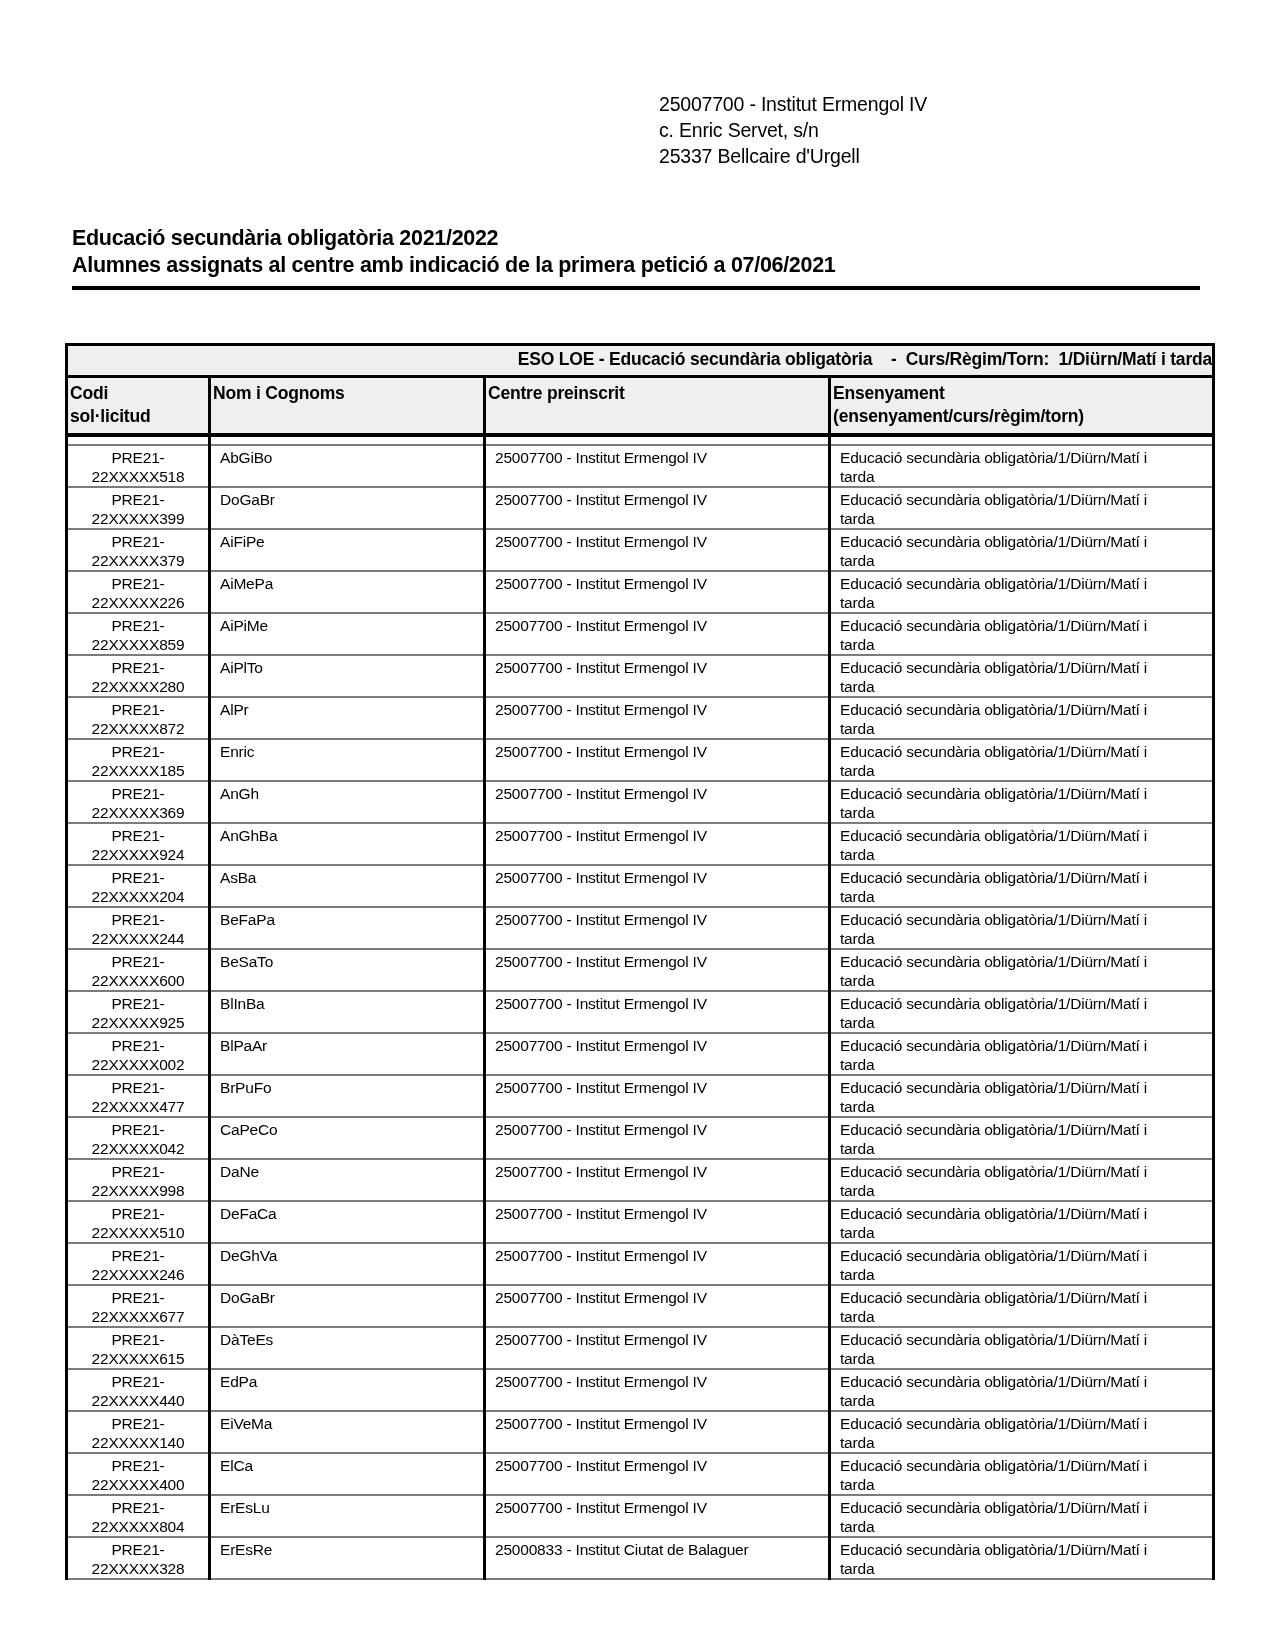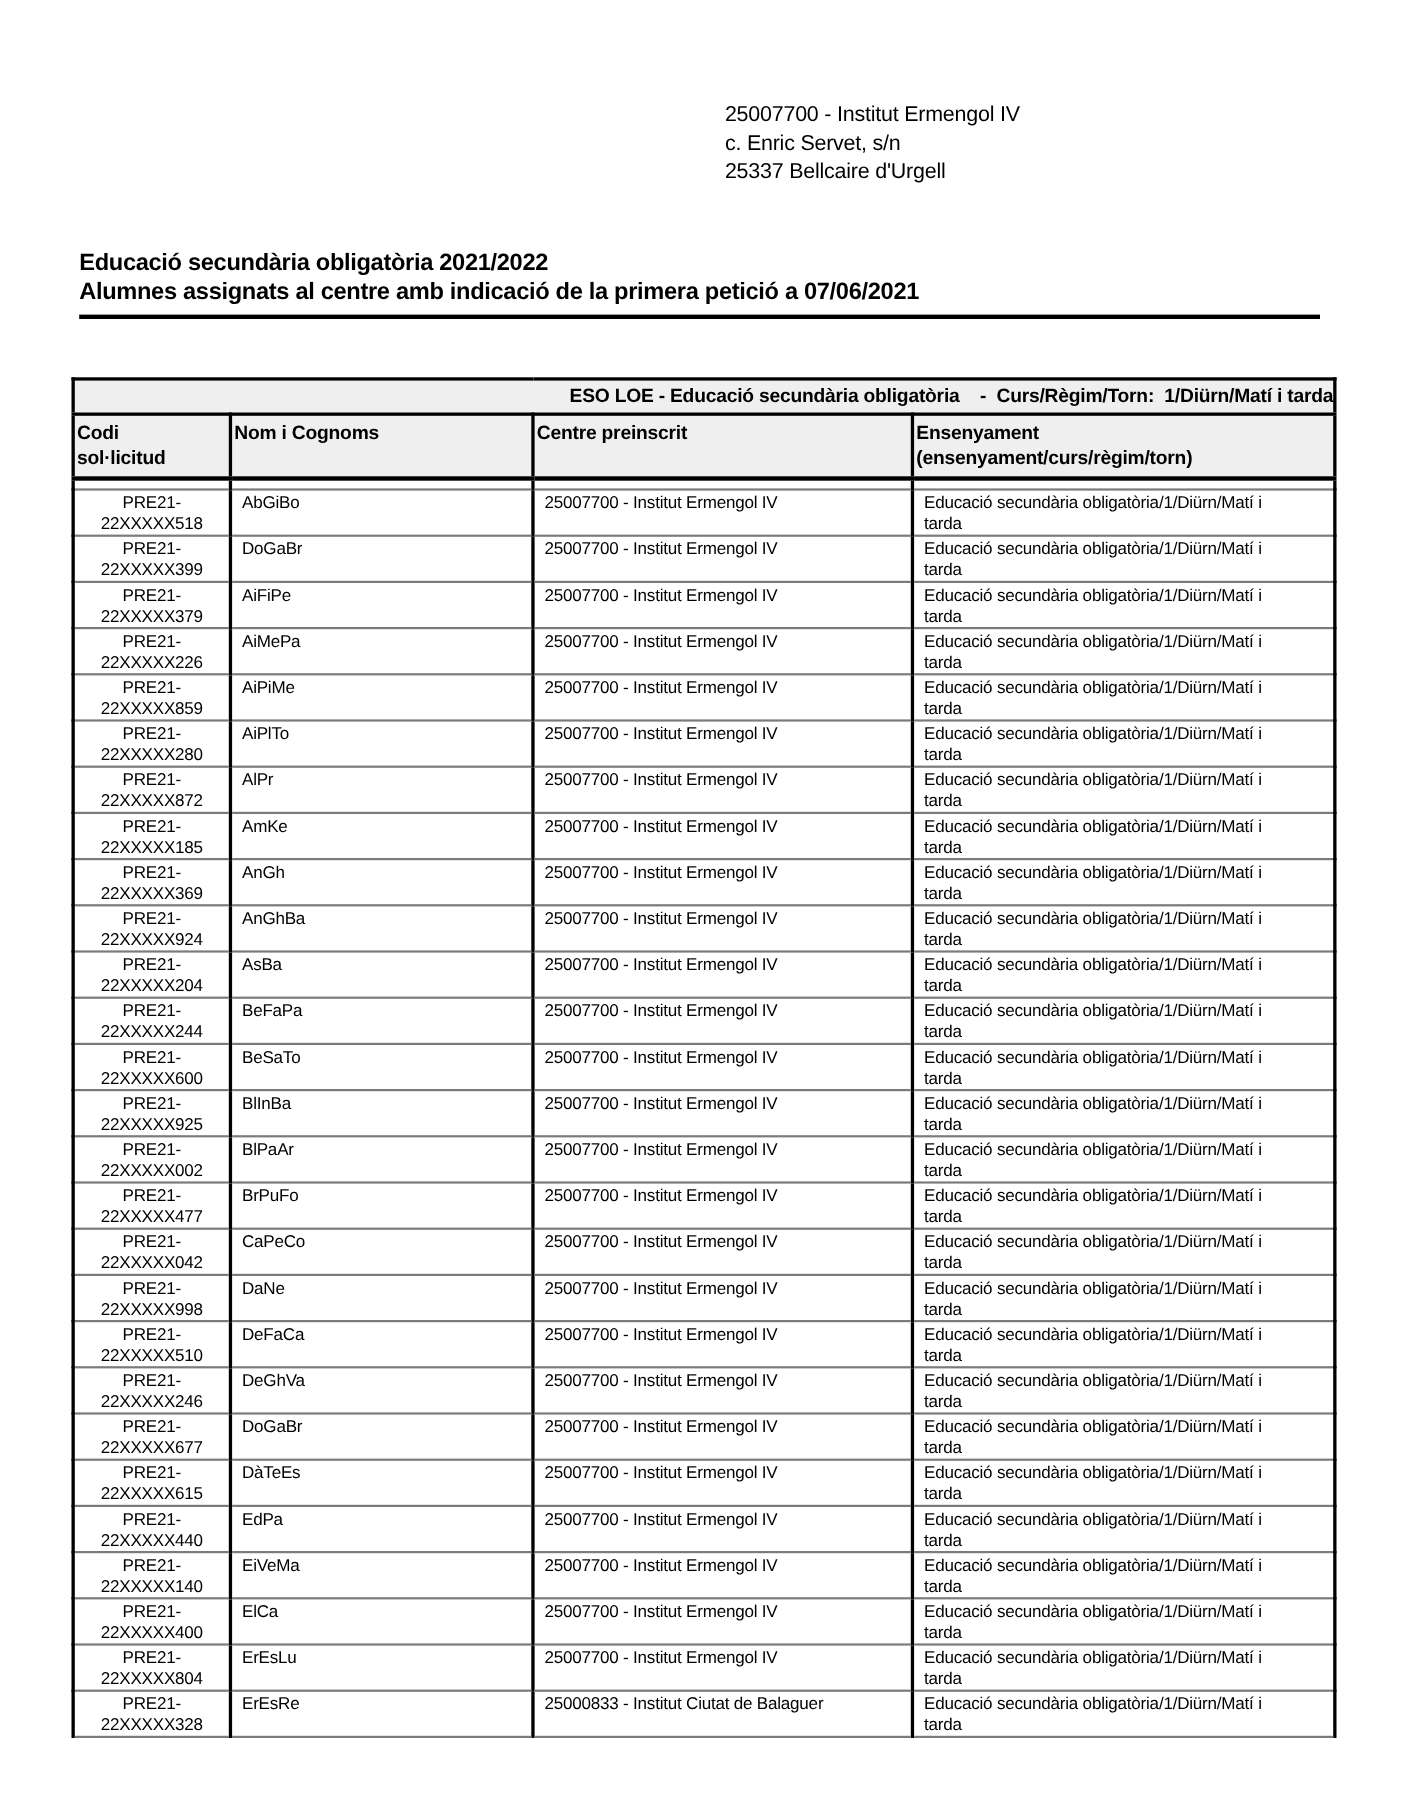--- a/index.html
+++ b/index.html
@@ -157,21 +157,21 @@
 22XXXXX872</td>
           <td class="cell c2">AlPr</td>
           <td class="cell c3">25007700 - Institut Ermengol IV</td>
           <td class="cell c4">Educació secundària obligatòria/1/Diürn/Matí i
 tarda</td>
         </tr>
 
         <tr class="data-row">
           <td class="cell c1">PRE21-
 22XXXXX185</td>
-          <td class="cell c2">AmKe</td>
+          <td class="cell c2">Enric</td>
           <td class="cell c3">25007700 - Institut Ermengol IV</td>
           <td class="cell c4">Educació secundària obligatòria/1/Diürn/Matí i
 tarda</td>
         </tr>
 
         <tr class="data-row">
           <td class="cell c1">PRE21-
 22XXXXX369</td>
           <td class="cell c2">AnGh</td>
           <td class="cell c3">25007700 - Institut Ermengol IV</td>

